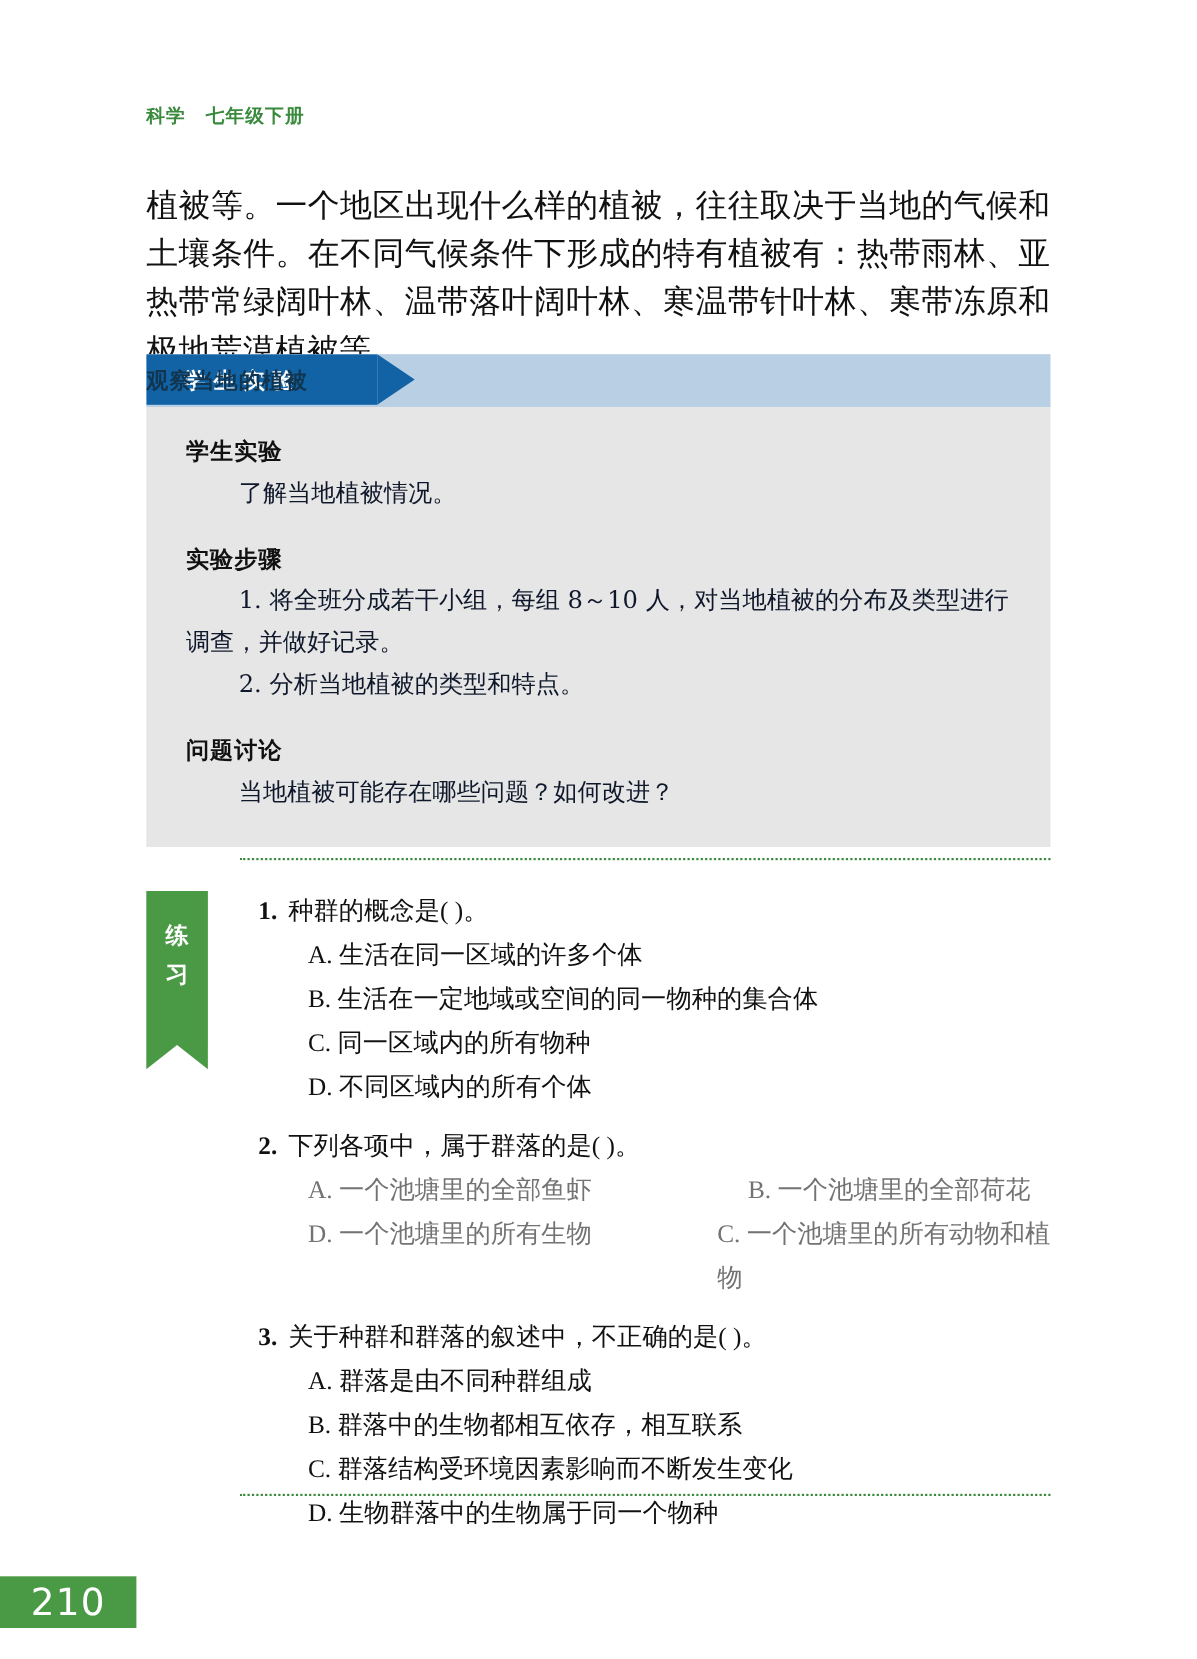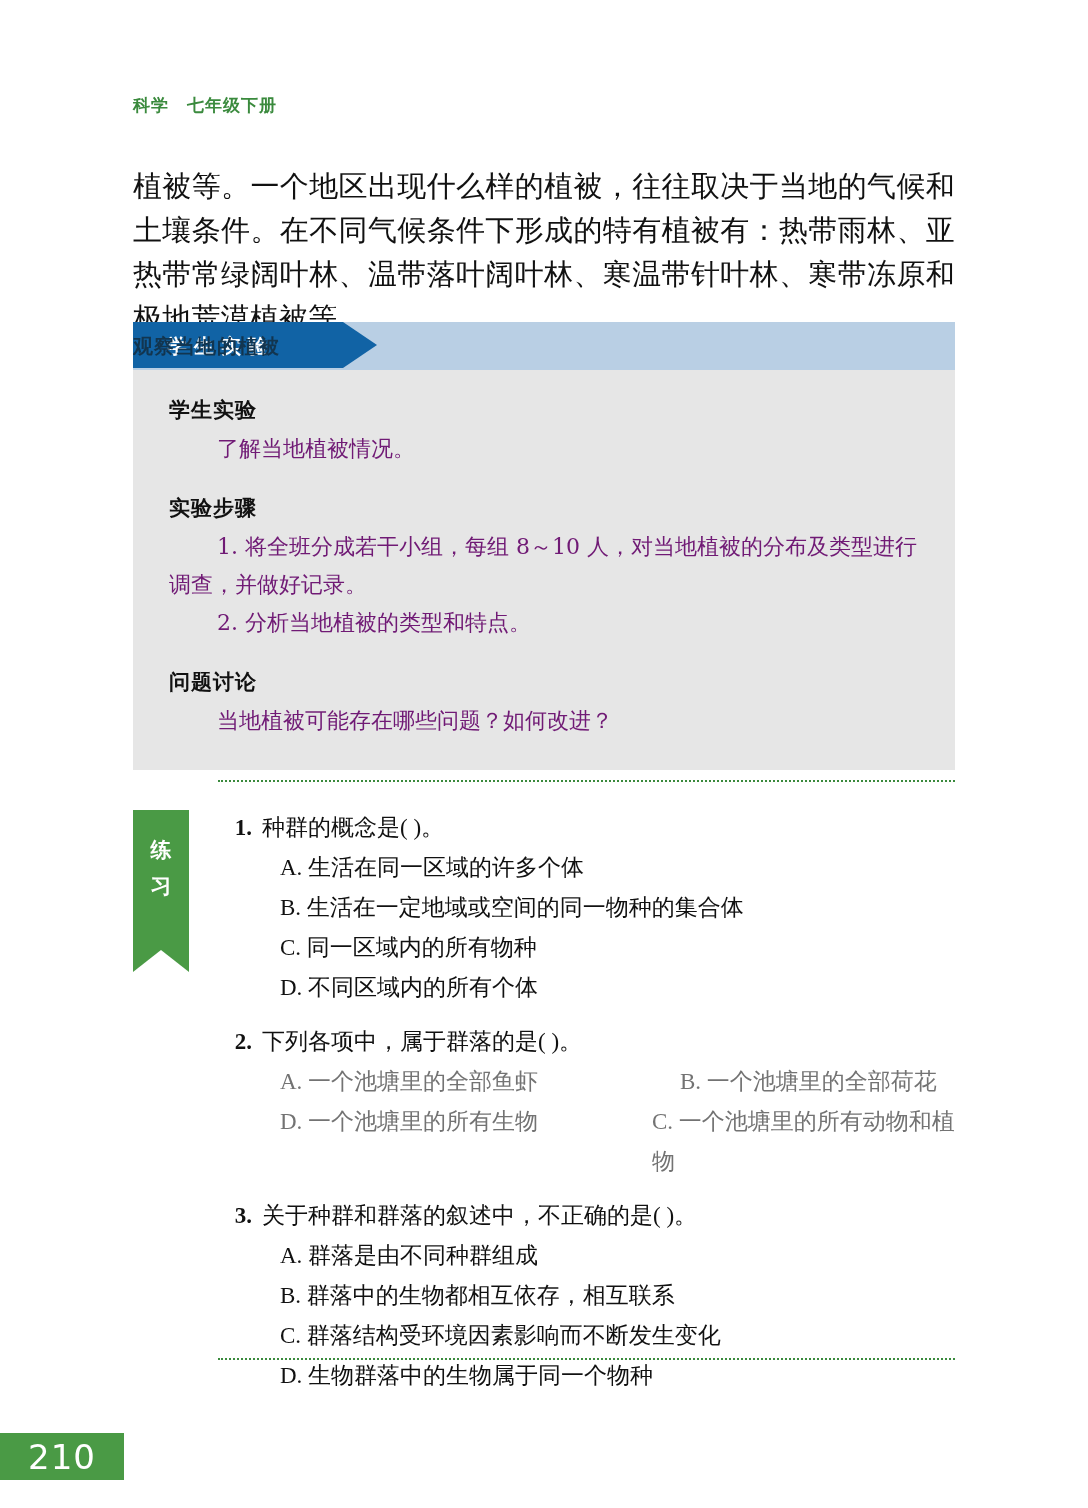--- a/index.html
+++ b/index.html
@@ -112,21 +112,21 @@
     color: #111;
     margin: 0 0 6px 0;
     letter-spacing: 1px;
   }
   .exp-h.second {
     margin-top: 26px;
   }
   .exp-p {
     font-size: 22px;
     line-height: 38px;
-    color: #701a75;
+    color: #0f172a;
     margin: 0;
     text-indent: 48px;
     font-family: "DejaVu Serif", "Liberation Serif", serif;
   }
   
   .ex-zone {
     position: absolute;
     left: 133px;
     top: 760px;
     width: 822px;

